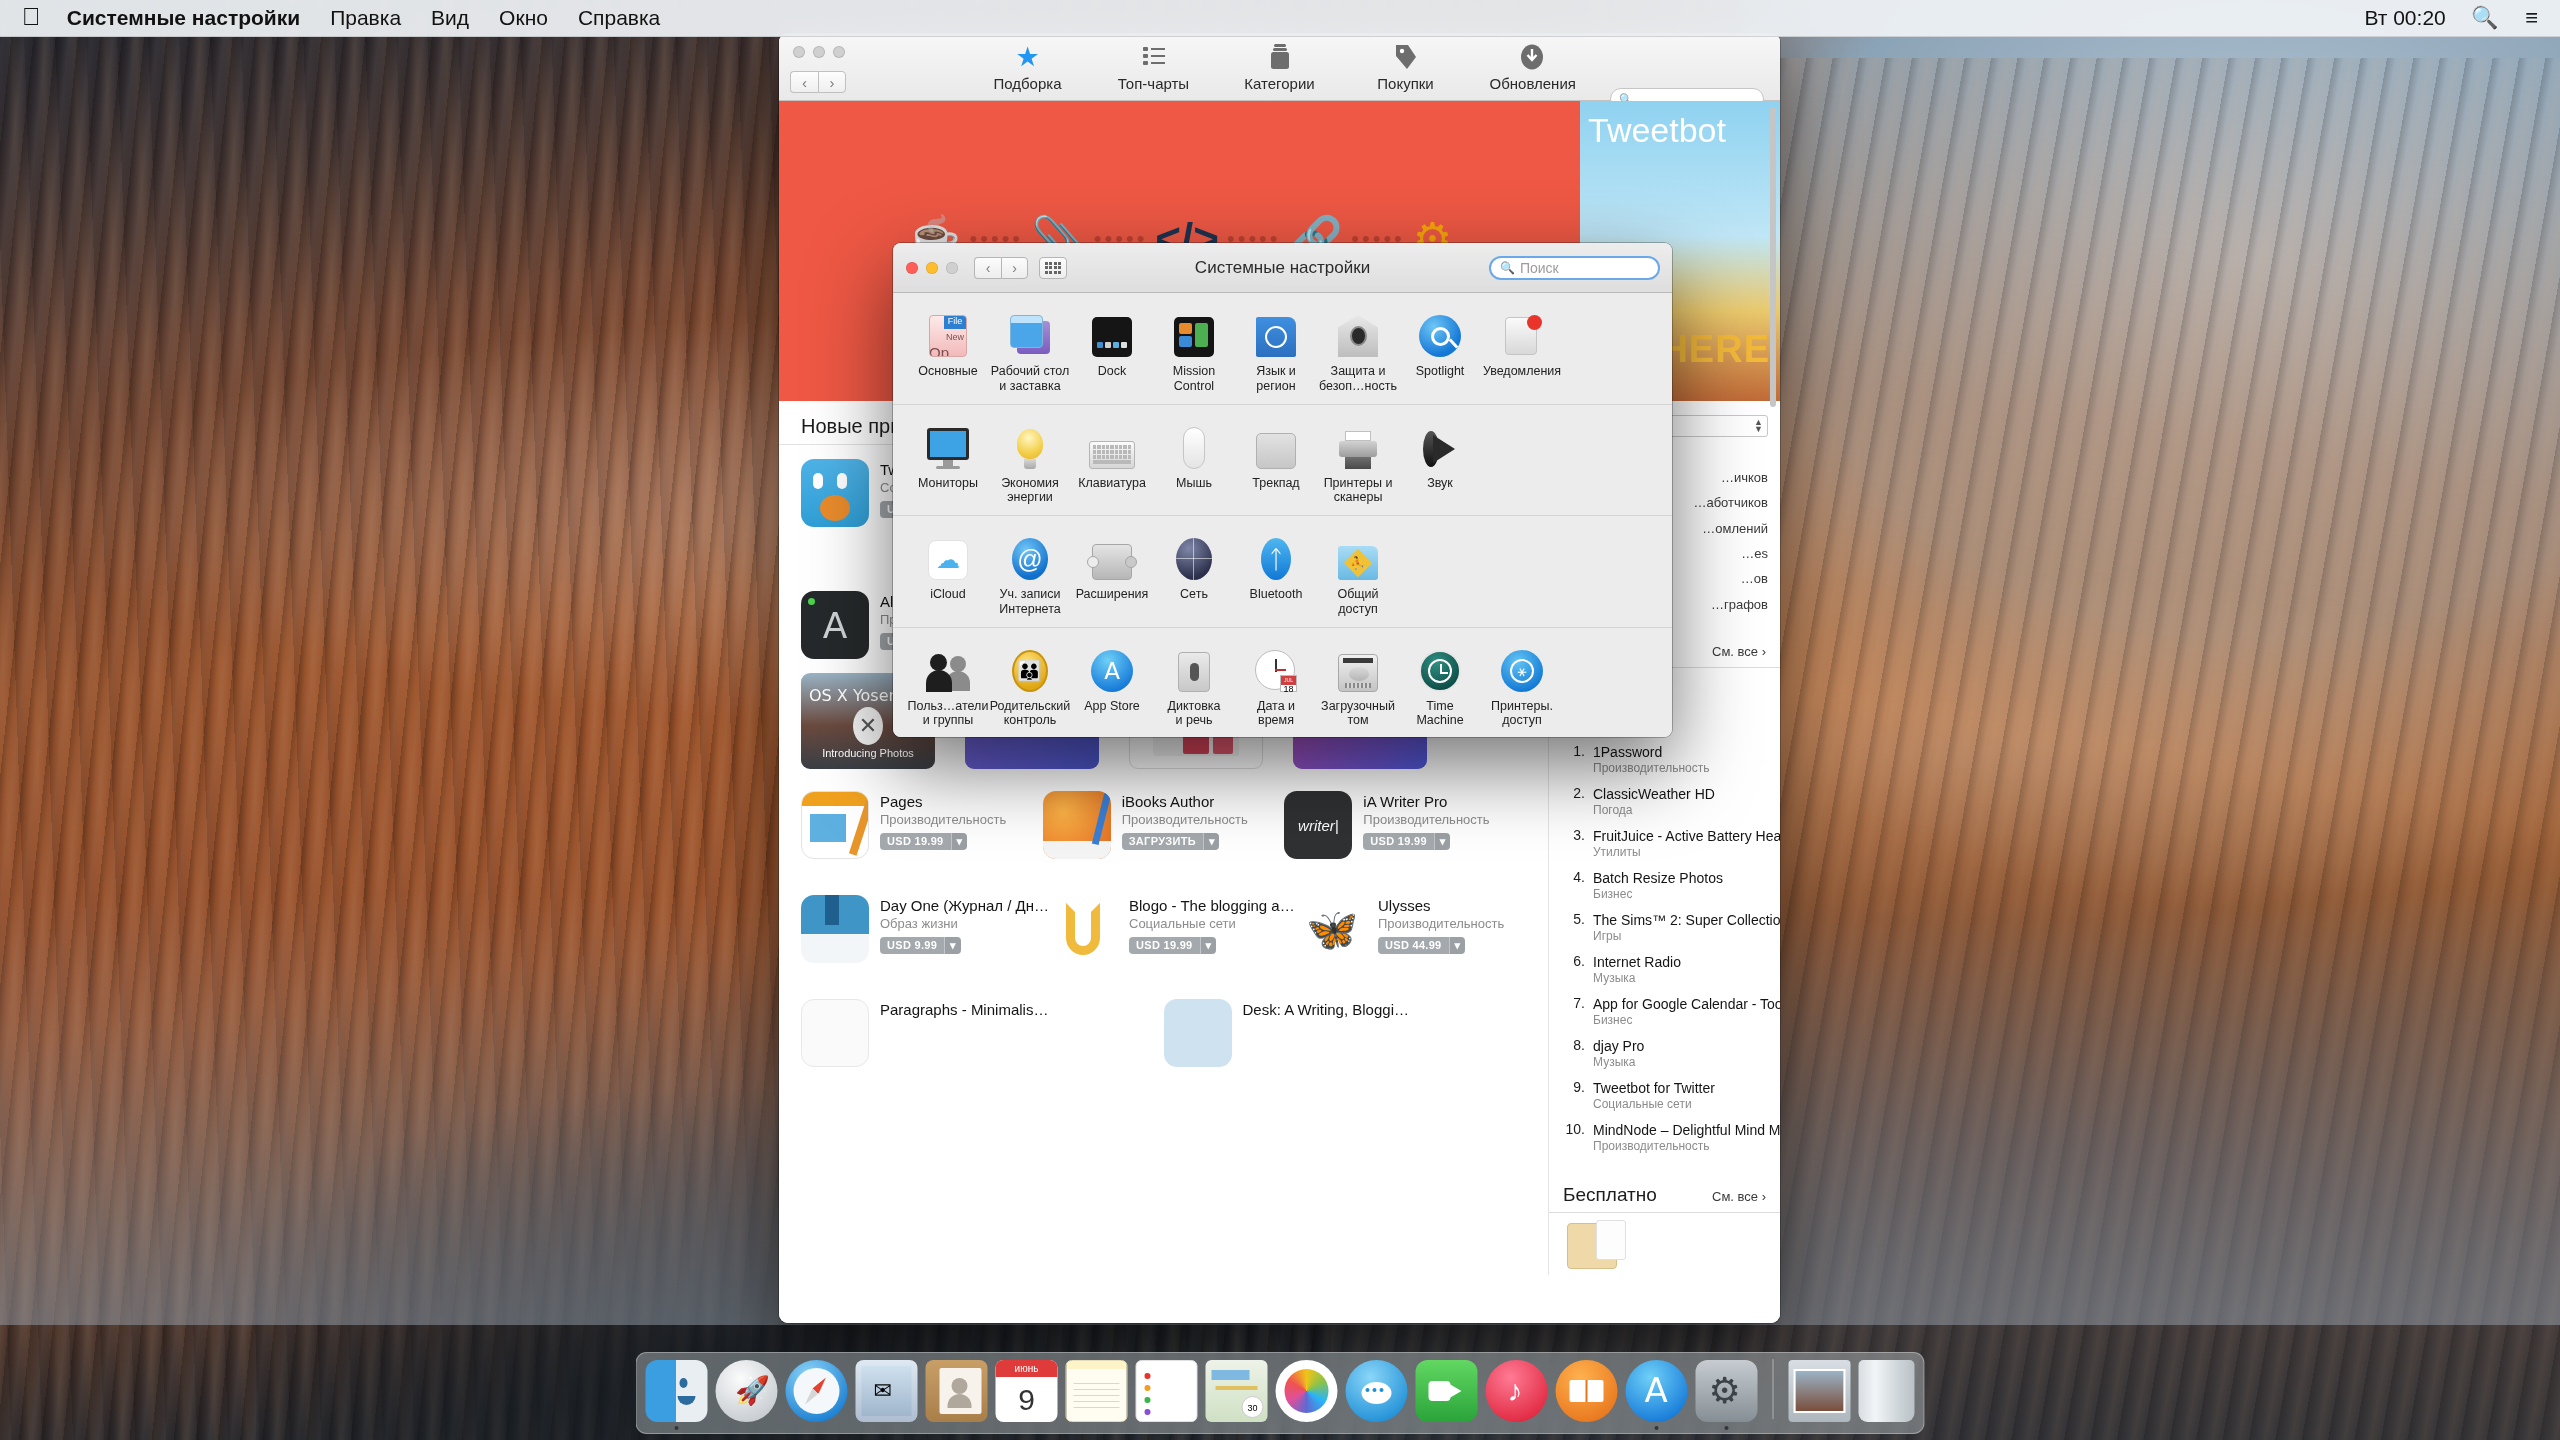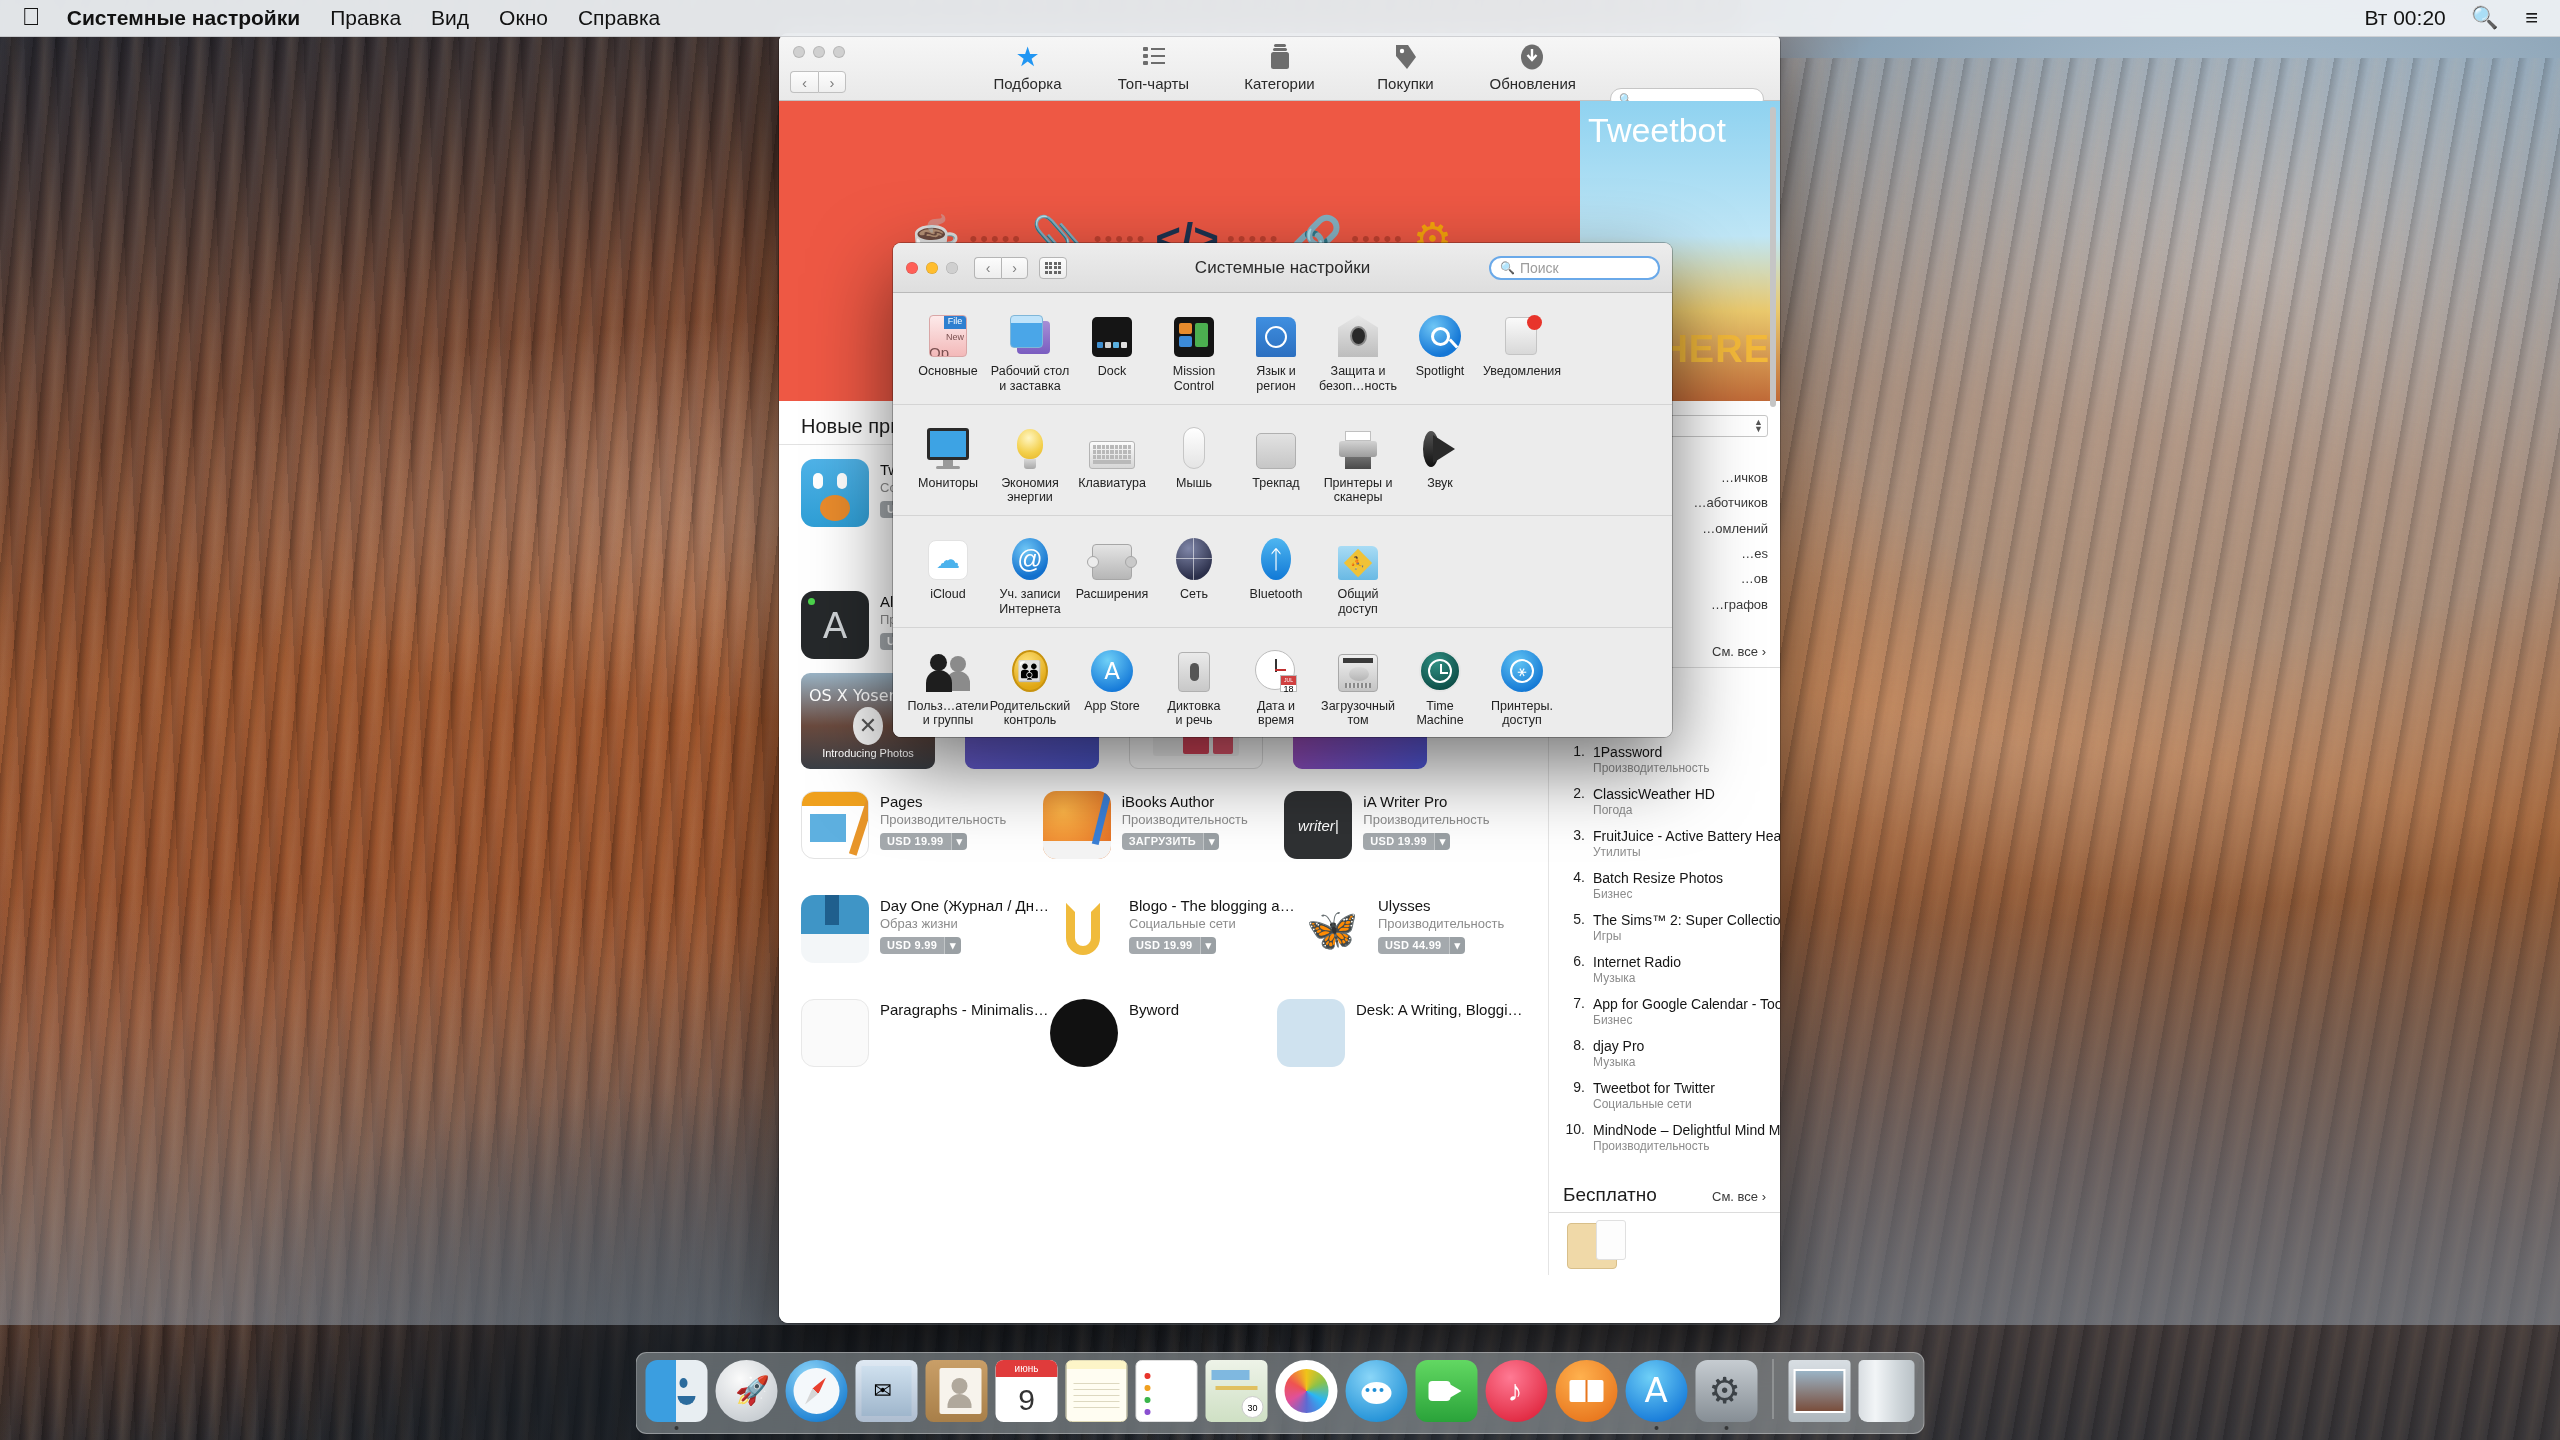--- a/index.html
+++ b/index.html
@@ -571,26 +571,20 @@
                 </div>
             </div>
           </div>
         </div>
 
         <div class="grid3" style="padding-top:36px;">
           <div class="cell">
             <div class="thumb" style="background:#fafafa;border:1px solid #e8e8e8;"></div>
             <div class="meta">
               <div class="nm">Paragraphs - Minimalist ...</div>
-            </div>
-          </div>
-          <div class="cell">
-            <div class="thumb" style="background:#111;border-radius:50%;"></div>
-            <div class="meta">
-              <div class="nm">Byword</div>
             </div>
           </div>
           <div class="cell">
             <div class="thumb" style="background:#cfe2ef;"></div>
             <div class="meta">
               <div class="nm">Desk: A Writing, Bloggin...</div>
             </div>
           </div>
         </div>
       </div>

